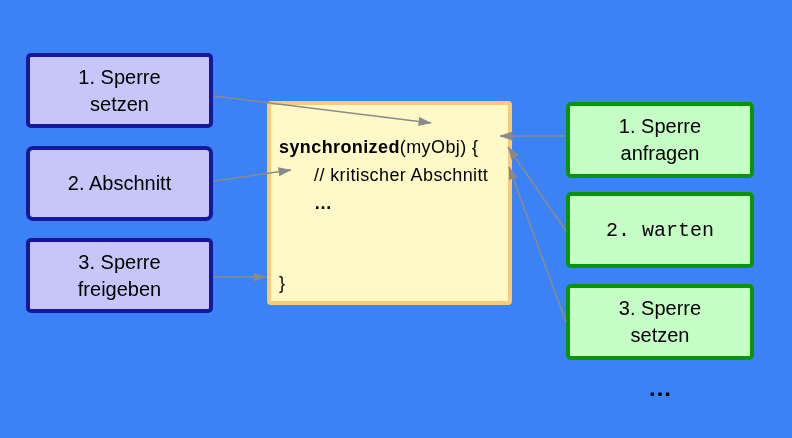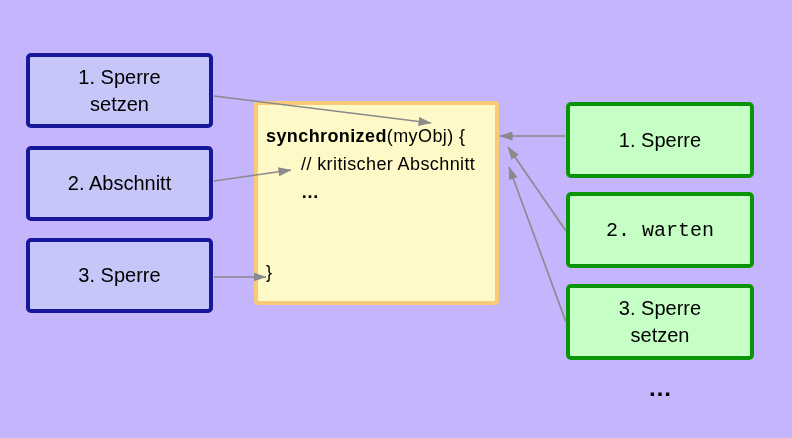--- a/index.html
+++ b/index.html
@@ -4,21 +4,21 @@
 <style>
   html,body{margin:0;padding:0;}
   body{
     font-family:"Liberation Sans", sans-serif;
     background:#fafafa;
     color:#000;
   }
   .canvas{
     position:relative;
     width:792px;height:438px;
-    background:#c4b5fd;
+    background:#3b82f6;
     overflow:hidden;
   }
   .box{
     position:absolute;
     box-sizing:border-box;
     display:flex;
     flex-direction:column;
     justify-content:center;
     align-items:center;
     text-align:center;
@@ -31,34 +31,34 @@
     border:4px solid #17179b;
     border-radius:5px;
   }
   .box-green{
     left:566px;width:188px;height:76px;
     background:#c6ffc6;
     border:4px solid #0a9408;
     border-radius:5px;
   }
   #lbox1{top:53px;}
-  #lbox2{top:146px;}
+  #lbox2{top:146px;border-radius:7px;}
   #lbox3{top:238px;}
   #rbox1{top:102px;}
   #rbox2{top:192px;font-family:Liberation Mono, monospace;}
   #rbox3{top:284px;}
   .code-box{
     position:absolute;
-    left:254px;top:101px;
+    left:267px;top:101px;
     width:245px;height:204px;
     box-sizing:border-box;
     background:#fff9c8;
     border:4px solid #facb76;
     border-radius:4px;
-    padding:17px 0 0 8px;
+    padding:28px 0 0 8px;
     font-size:18px;
     line-height:28px;
     letter-spacing:0.4px;
   }
   .code-line{white-space:pre;}
   .code-indent{margin-left:35px;}
   .code-bold{font-weight:bold;}
   .code-ellipsis{font-weight:bold;}
   .code-close{margin-top:52px;}
   .more-ellipsis{
@@ -88,31 +88,33 @@
 
   <div class="box box-blue" id="lbox1">
     <div>1. Sperre</div>
     <div>setzen</div>
   </div>
   <div class="box box-blue" id="lbox2">
     <div>2. Abschnitt</div>
   </div>
   <div class="box box-blue" id="lbox3">
     <div>3. Sperre</div>
+    <div>freigeben</div>
   </div>
 
   <div class="code-box">
     <div class="code-line"><span class="code-bold">synchronized</span><span>(myObj) {</span></div>
     <div class="code-line code-indent">// kritischer Abschnitt</div>
     <div class="code-line code-indent code-ellipsis">…</div>
     <div class="code-line code-close">}</div>
   </div>
 
   <div class="box box-green" id="rbox1">
     <div>1. Sperre</div>
+    <div>anfragen</div>
   </div>
   <div class="box box-green" id="rbox2">
     <div>2. warten</div>
   </div>
   <div class="box box-green" id="rbox3">
     <div>3. Sperre</div>
     <div>setzen</div>
   </div>
 
   <div class="more-ellipsis">…</div>

